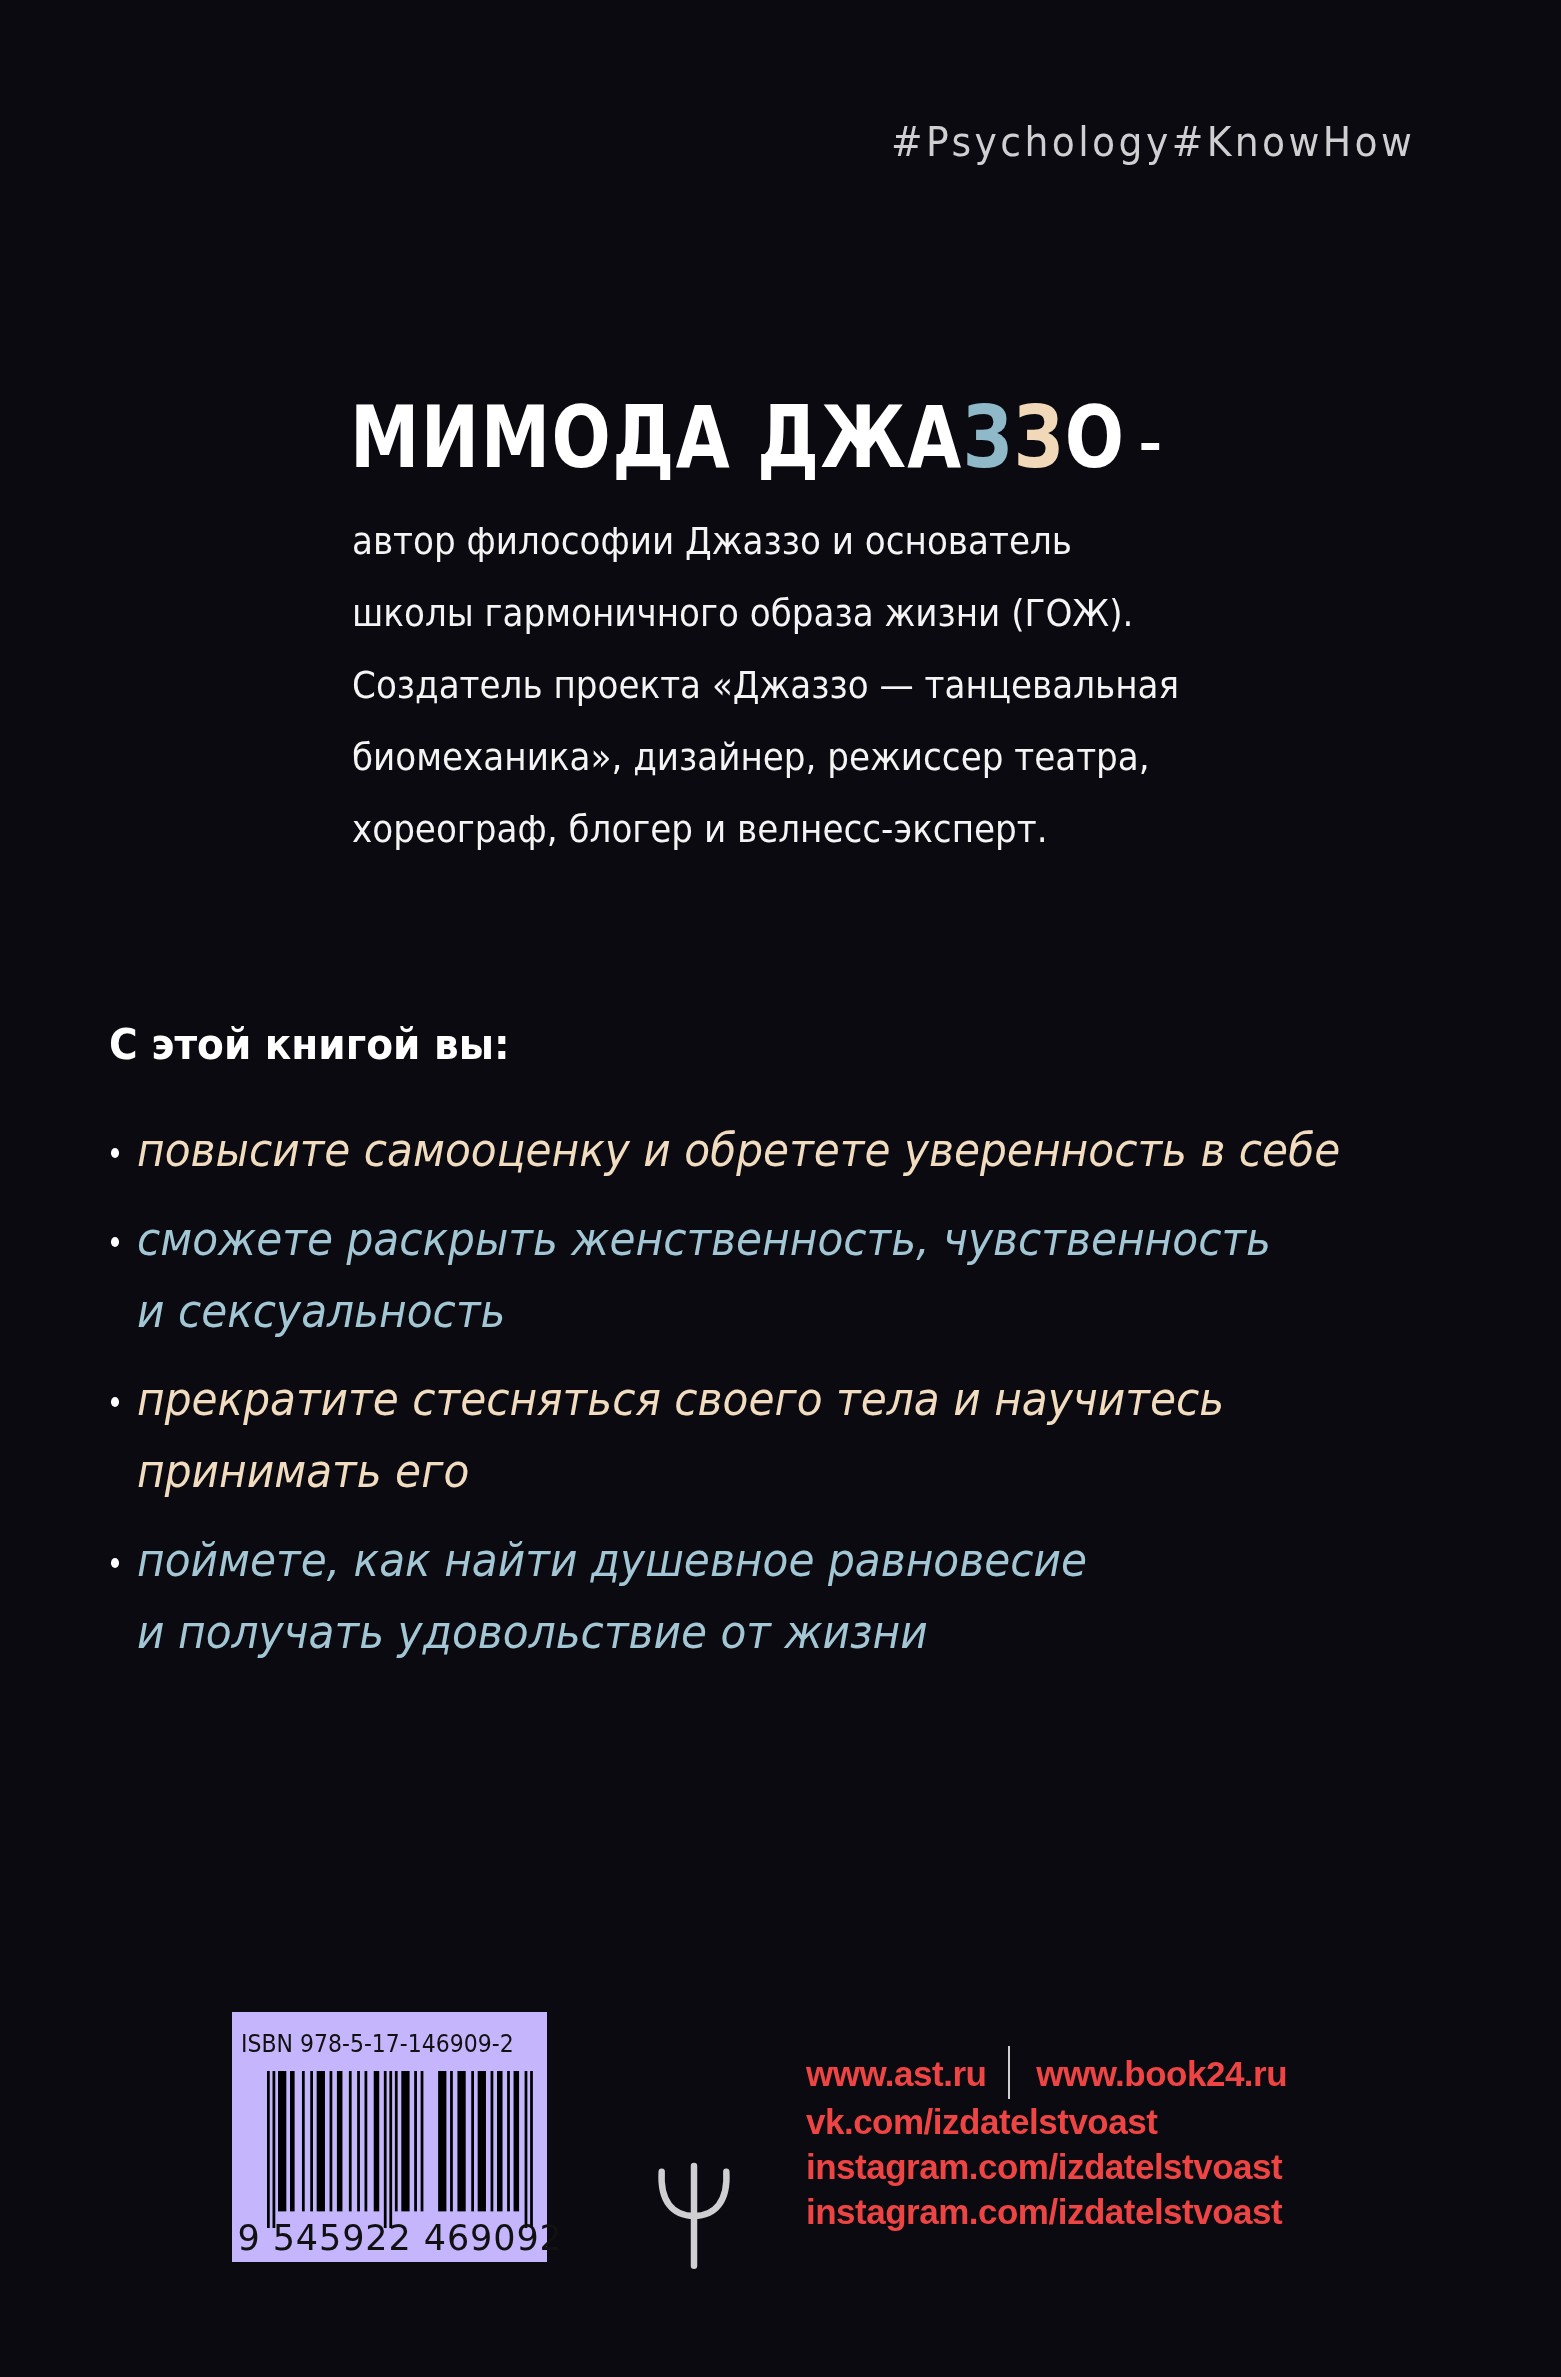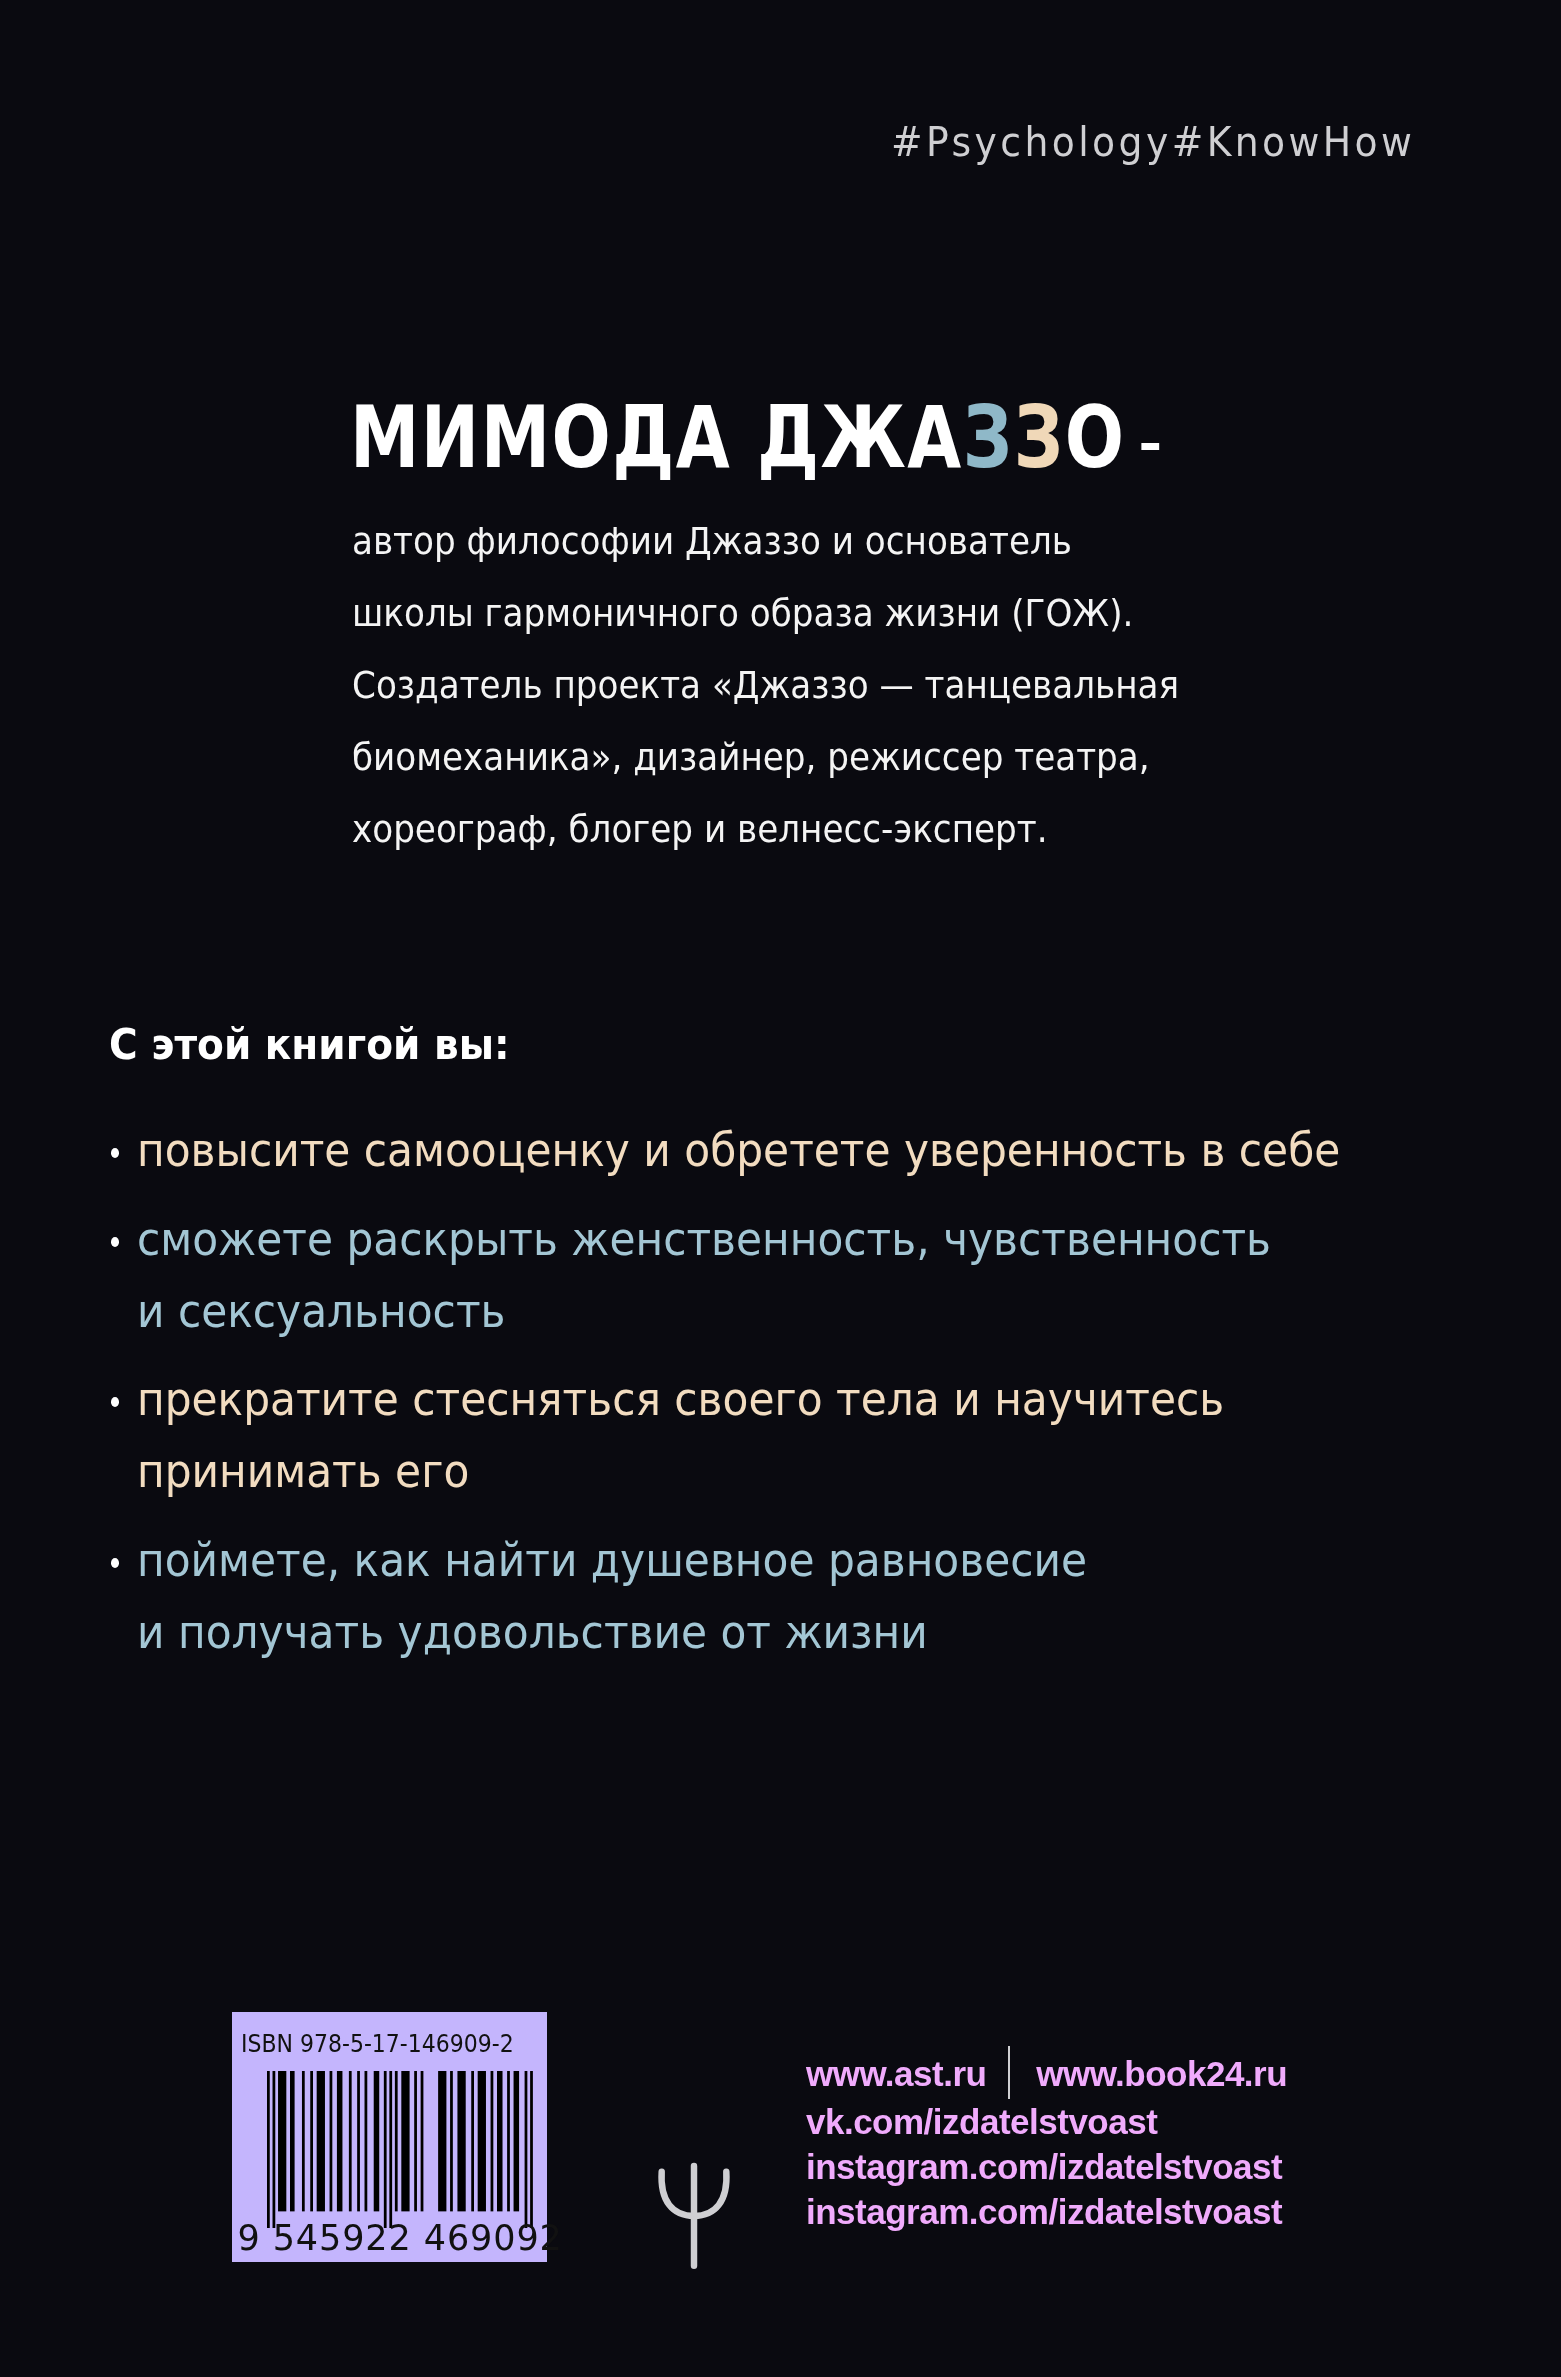--- a/index.html
+++ b/index.html
@@ -39,21 +39,21 @@
   }
 
   .benefits-heading {
     left: 109px; top: 1020px;
     font-family: "DejaVu Sans", sans-serif; font-weight: bold;
     font-size: 42px; color: #ffffff; white-space: nowrap;
     transform: scaleX(0.93); transform-origin: left top;
   }
 
   .benefits { left: 109px; top: 1114px; width: 1381px; }
-  .benefit { position: relative; padding-left: 28px; margin-bottom: 16.6px; }
+  .benefit { position: relative; padding-left: 28px; margin-bottom: 16.6px; font-style: italic; }
   .benefit .dot {
     position: absolute; left: 1.8px; top: 34px;
     width: 8.3px; height: 10px; border-radius: 50%; background: #ffffff;
   }
   .benefit .text {
     font-family: "DejaVu Sans", sans-serif;
     font-size: 46px; line-height: 72px;
     transform: scaleX(0.92); transform-origin: left top;
     white-space: pre-line; display: block;
   }
@@ -74,21 +74,21 @@
     position: absolute; left: 5.5px; top: 206px;
     font-family: "DejaVu Sans", sans-serif; font-size: 35px; color: #111;
     white-space: pre; letter-spacing: 0.9px;
   }
 
   .logo { left: 656px; top: 2155px; width: 76px; height: 120px; }
 
   .links { left: 806px; top: 2046px; }
   .link-line {
     font-family: "Liberation Sans", sans-serif; font-weight: bold;
-    font-size: 35px; line-height: 45px; color: #f0abfc; white-space: nowrap;
+    font-size: 35px; line-height: 45px; color: #ef4444; white-space: nowrap;
     letter-spacing: -0.5px;
   }
   .link-line .sep {
     display: inline-block; width: 1.8px; height: 53px; background: #cfcfd2;
     vertical-align: -13px; margin: 0 26px 0 22px;
   }
 </style>
 </head>
 <body>
 

